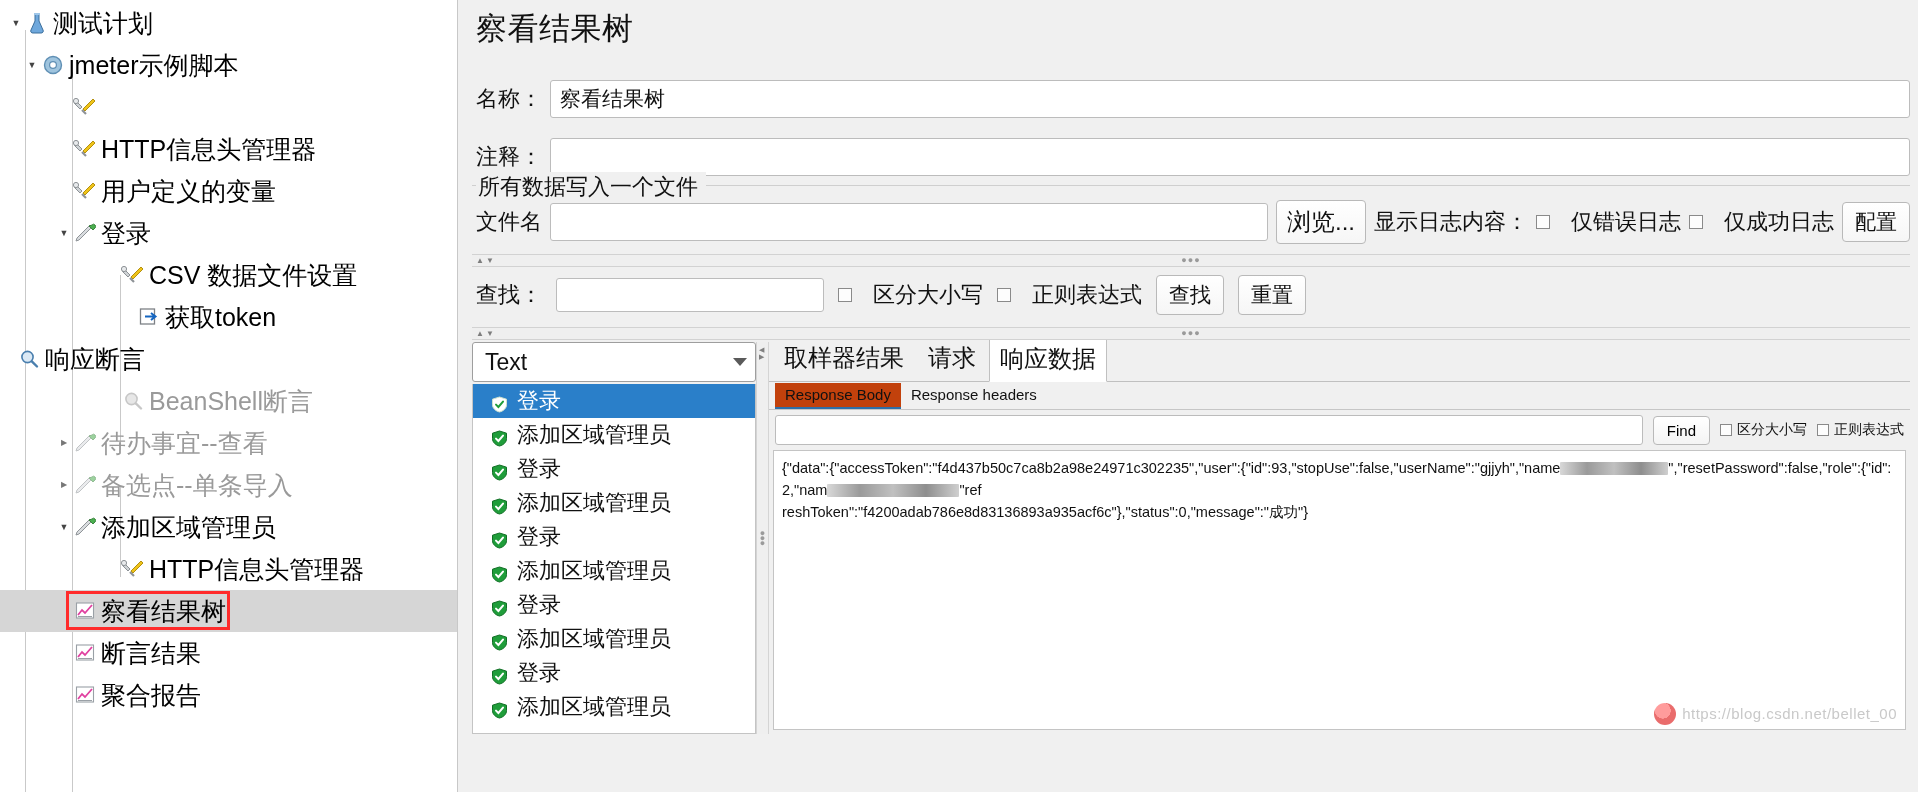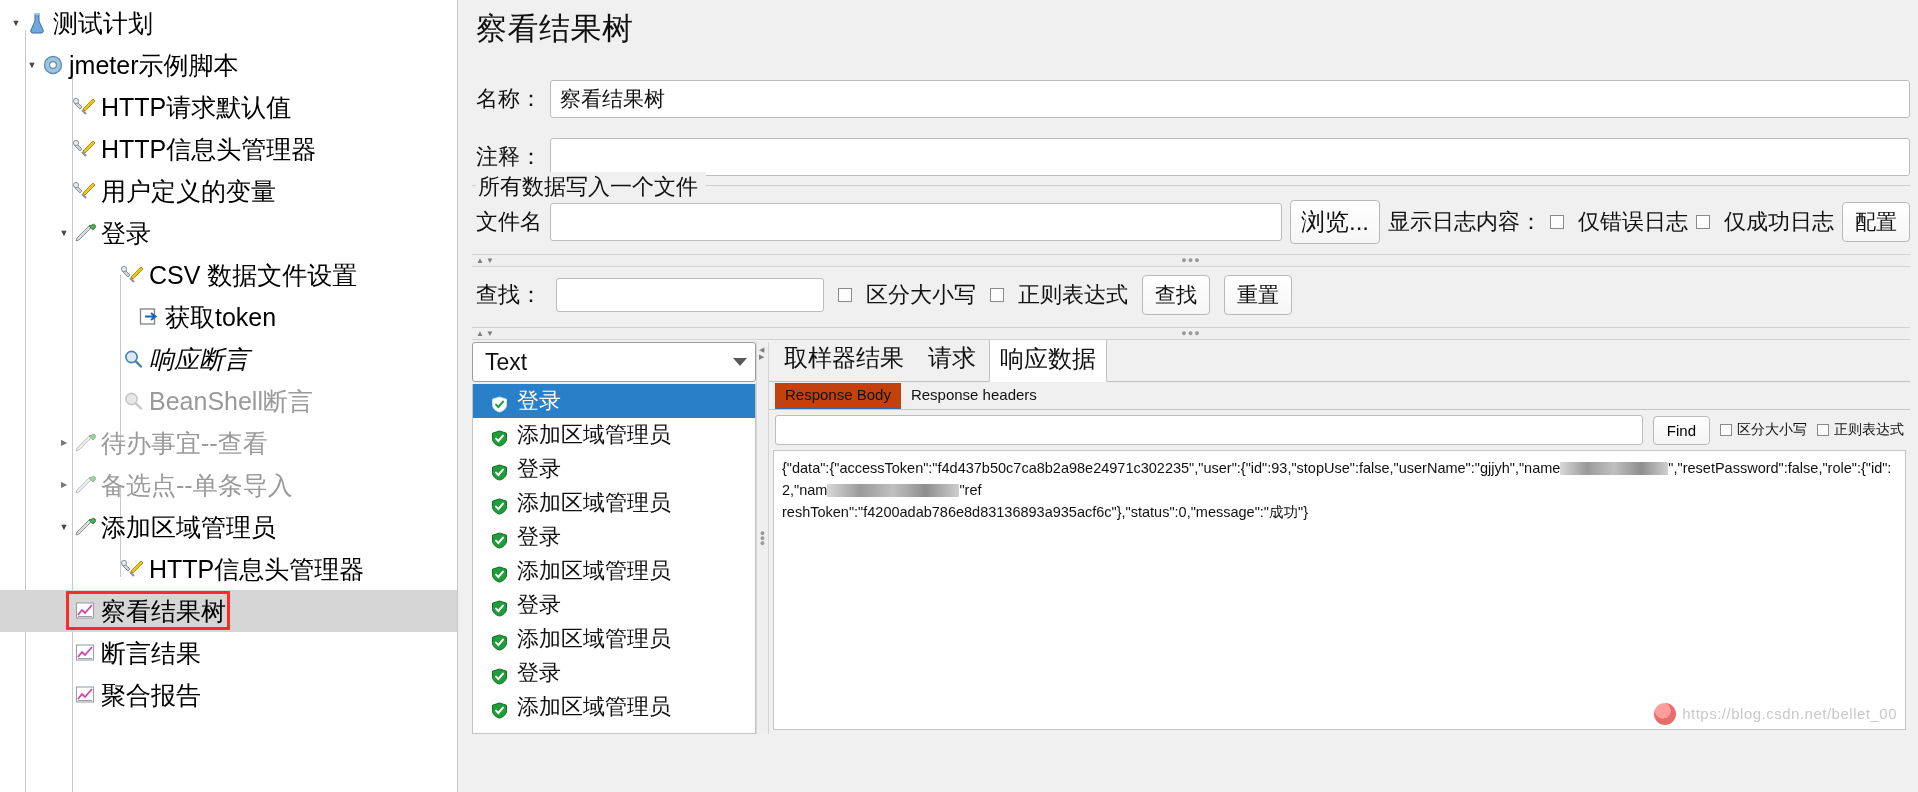--- a/index.html
+++ b/index.html
@@ -160,21 +160,21 @@
     font-size: 21px;
     color: #111;
     padding: 5px 12px;
     cursor: pointer;
     font-family:"Liberation Sans", sans-serif;
     white-space: nowrap;
   }
   .btn.small { font-size: 24px; padding: 5px 10px; }
   .logs-label { font-size: 22px; color:#111; white-space:nowrap; }
   .chk-wrap {
-    display:flex; align-items:center; gap:14px;
+    display:flex; align-items:center; gap:21px;
     font-size:22px; color:#111; white-space:nowrap;
   }
   .chk {
     width: 14px; height: 14px;
     border: 1px solid #8a8a8a;
     background: #fdfdfd;
     display: inline-block;
     flex: 0 0 14px;
   }
 
@@ -416,21 +416,20 @@
         <div class="tree-row" style="padding-left: 56px;">
           <span class="twisty none"></span>
           <span class="ticon" style="opacity: 1;">
             <svg width="24" height="21" viewBox="0 0 24 21">
               <path d="M3 4 L9 10 L7 12 L1 6 Z" fill="#cfd3d6" stroke="#8d9296" stroke-width="1"></path>
               <circle cx="3" cy="4" r="2.6" fill="#e8eaec" stroke="#8d9296" stroke-width="1"></circle>
               <path d="M10 12 L20 2 L22 4 L12 14 Z" fill="#f0c419" stroke="#b3900f" stroke-width="1"></path>
               <path d="M9 13 L13 17" stroke="#8d9296" stroke-width="2.2"></path>
             </svg>
           </span>
-          <span class="tlabel">HTTP请求默认值</span>
         </div>
         <div class="tree-row" style="padding-left: 56px;">
           <span class="twisty none"></span>
           <span class="ticon" style="opacity: 1;">
             <svg width="24" height="21" viewBox="0 0 24 21">
               <path d="M3 4 L9 10 L7 12 L1 6 Z" fill="#cfd3d6" stroke="#8d9296" stroke-width="1"></path>
               <circle cx="3" cy="4" r="2.6" fill="#e8eaec" stroke="#8d9296" stroke-width="1"></circle>
               <path d="M10 12 L20 2 L22 4 L12 14 Z" fill="#f0c419" stroke="#b3900f" stroke-width="1"></path>
               <path d="M9 13 L13 17" stroke="#8d9296" stroke-width="2.2"></path>
             </svg>
@@ -474,21 +473,21 @@
         <div class="tree-row" style="padding-left: 104px; margin-left: 16px;">
           <span class="twisty none"></span>
           <span class="ticon" style="opacity: 1;">
             <svg width="20" height="20" viewBox="0 0 20 20">
               <rect x="1.5" y="2" width="14" height="15" fill="#ffffff" stroke="#7d8186" stroke-width="1.3"></rect>
               <path d="M6 9.5 H15 M12 6 L16.5 9.5 L12 13" stroke="#1565c0" stroke-width="2" fill="none"></path>
             </svg>
           </span>
           <span class="tlabel">获取token</span>
         </div>
-        <div class="tree-row" style="padding-left: 104px; font-style: italic;">
+        <div class="tree-row" style="">
           <span class="twisty none"></span>
           <span class="ticon" style="opacity: 1;">
             <svg width="20" height="20" viewBox="0 0 20 20">
               <circle cx="8.5" cy="8" r="5.6" fill="#dbe9f5" stroke="#4a7fae" stroke-width="1.6"></circle>
               <path d="M12.8 12.3 L18 17.5" stroke="#4a7fae" stroke-width="2.4" stroke-linecap="round"></path>
             </svg>
           </span>
           <span class="tlabel">响应断言</span>
         </div>
         <div class="tree-row" style="padding-left: 104px;">

